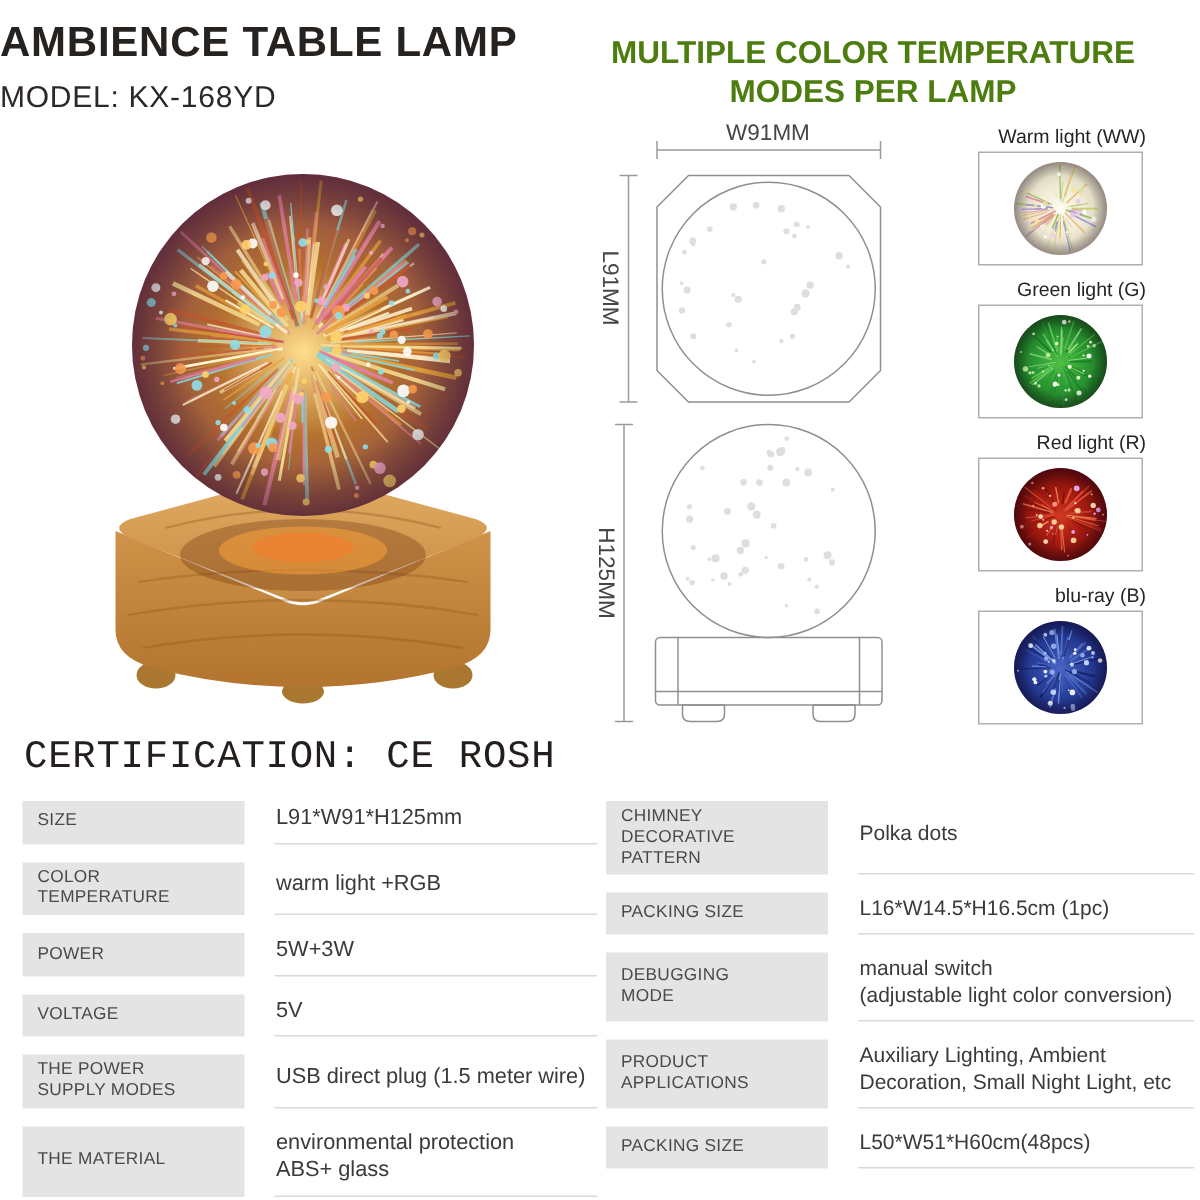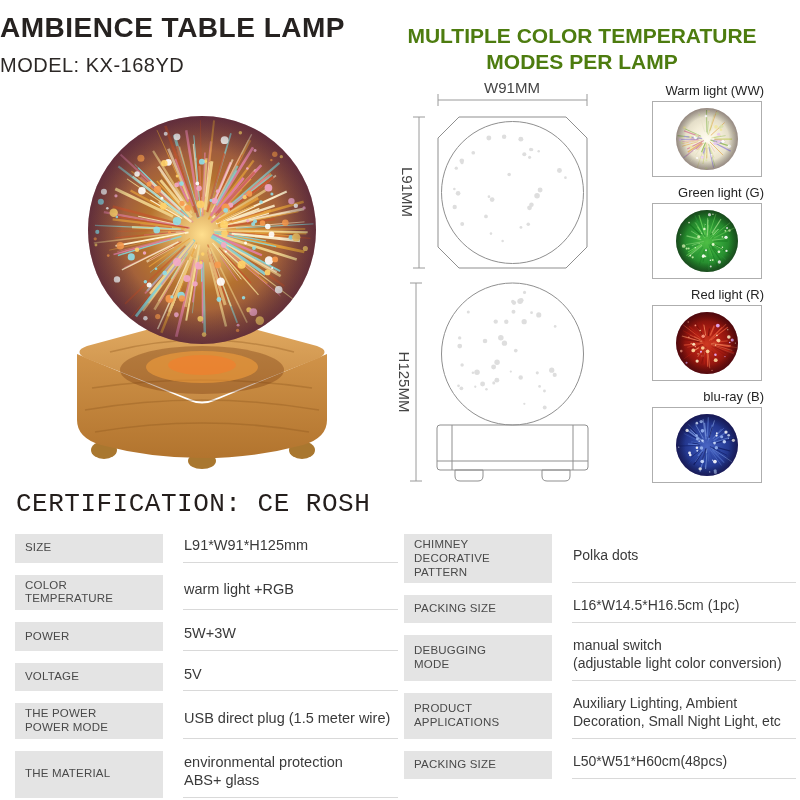--- a/index.html
+++ b/index.html
@@ -953,21 +953,21 @@
   <div class="spec-row">
     <div class="spec-label pre">POWER</div>
     <div class="spec-value pre">5W+3W</div>
   </div>
   <div class="spec-row">
     <div class="spec-label pre">VOLTAGE</div>
     <div class="spec-value pre">5V</div>
   </div>
   <div class="spec-row">
     <div class="spec-label pre">THE POWER
-POWER MODE</div>
+SUPPLY MODES</div>
     <div class="spec-value pre">USB direct plug (1.5 meter wire)</div>
   </div>
   <div class="spec-row">
     <div class="spec-label pre">THE MATERIAL</div>
     <div class="spec-value pre">environmental protection
 ABS+ glass</div>
   </div>
 </div>
 
 <div class="abs" id="table-right">

